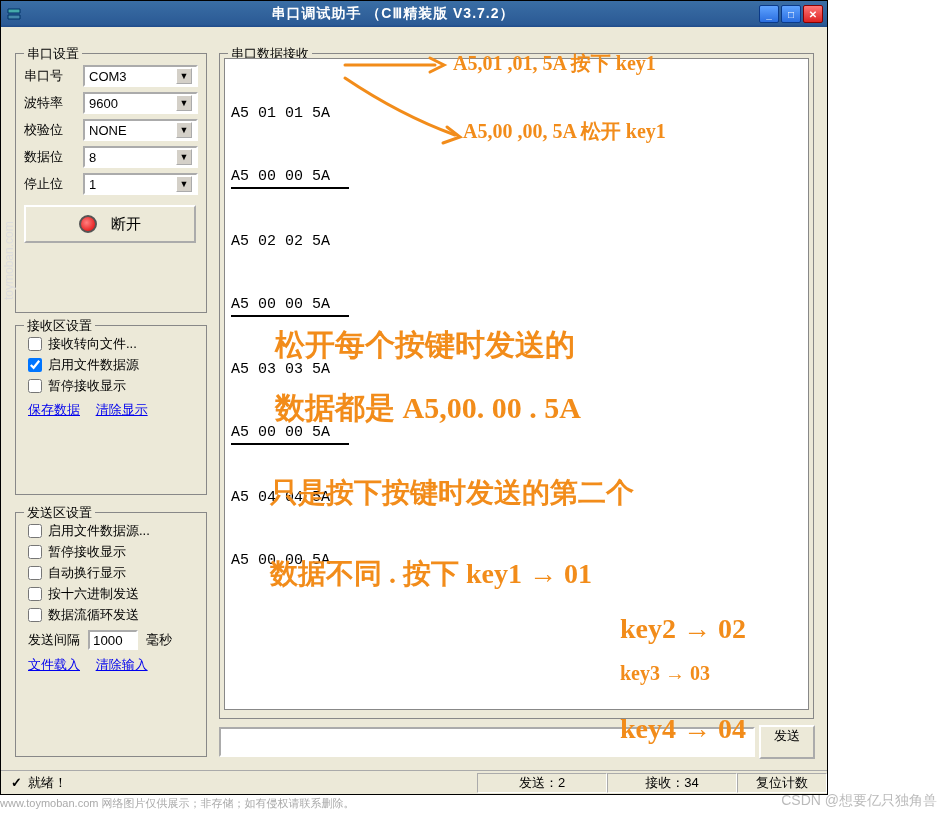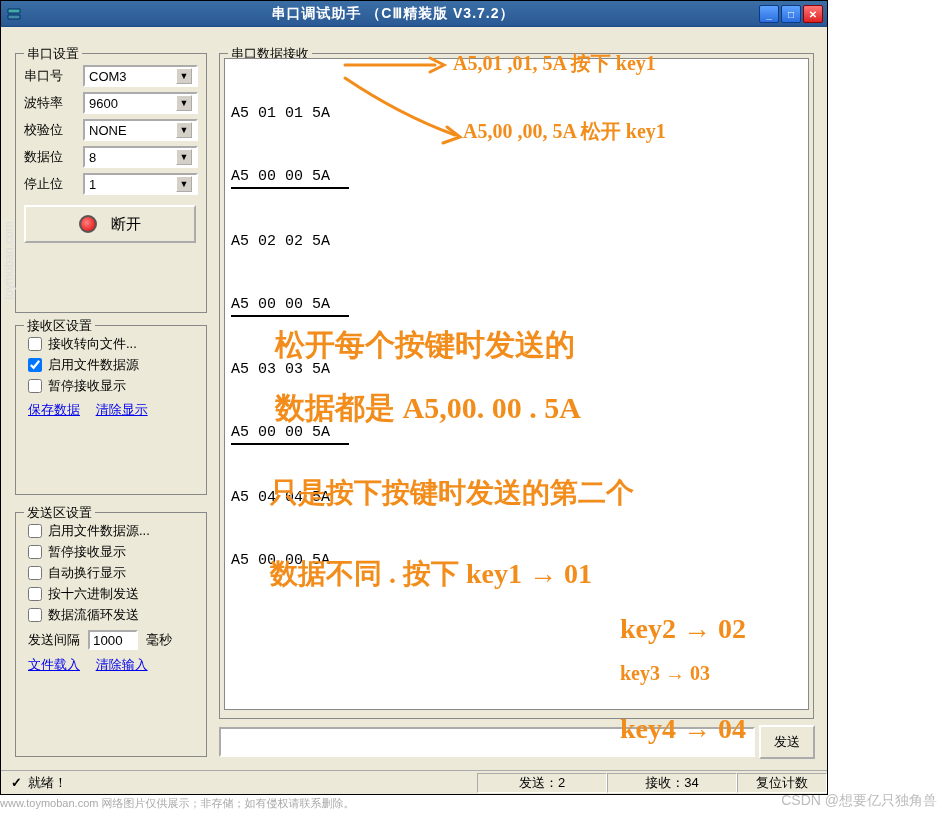--- a/index.html
+++ b/index.html
@@ -151,21 +151,21 @@
   width: 536px; height: 30px;
   border: 2px inset #fff;
   background: #fff;
 }
 .send-btn {
   position: absolute;
   left: 758px; top: 698px;
   width: 56px; height: 34px;
   border: 2px outset #fff;
   background: #ece9d8;
-  display:flex;align-items:center;justify-content:center;
+  display:flex;align-items:flex-start;justify-content:center;
 }
 
 
 .statusbar {
   position: absolute;
   left: 0; bottom: 0;
   width: 100%;
   height: 24px;
   background: #ece9d8;
   border-top: 1px solid #aaa;

